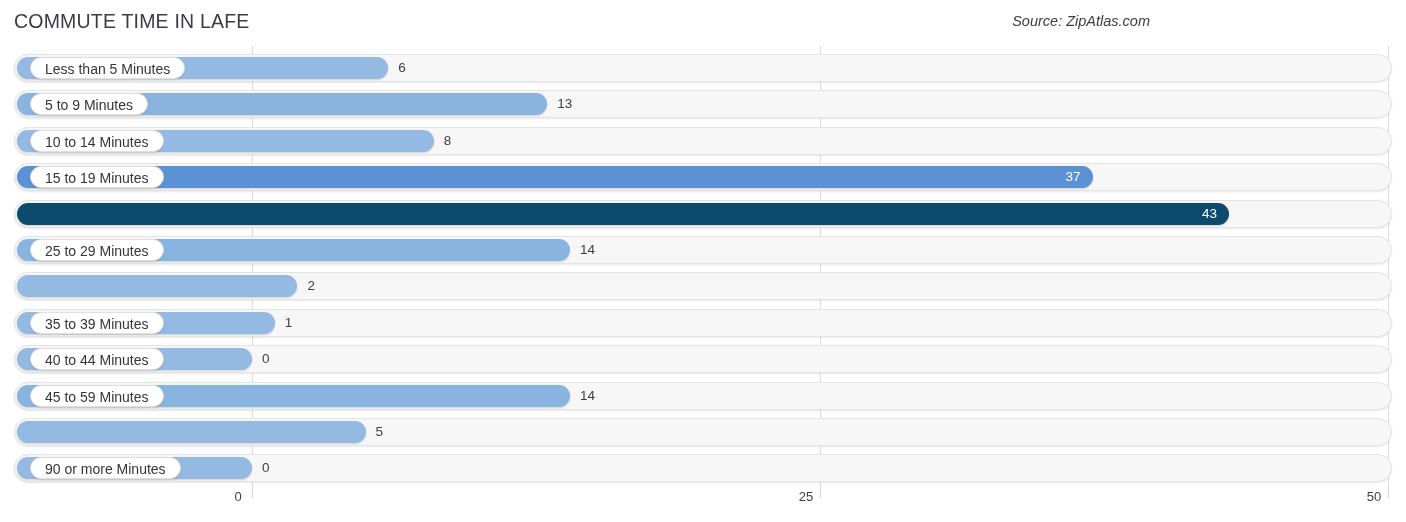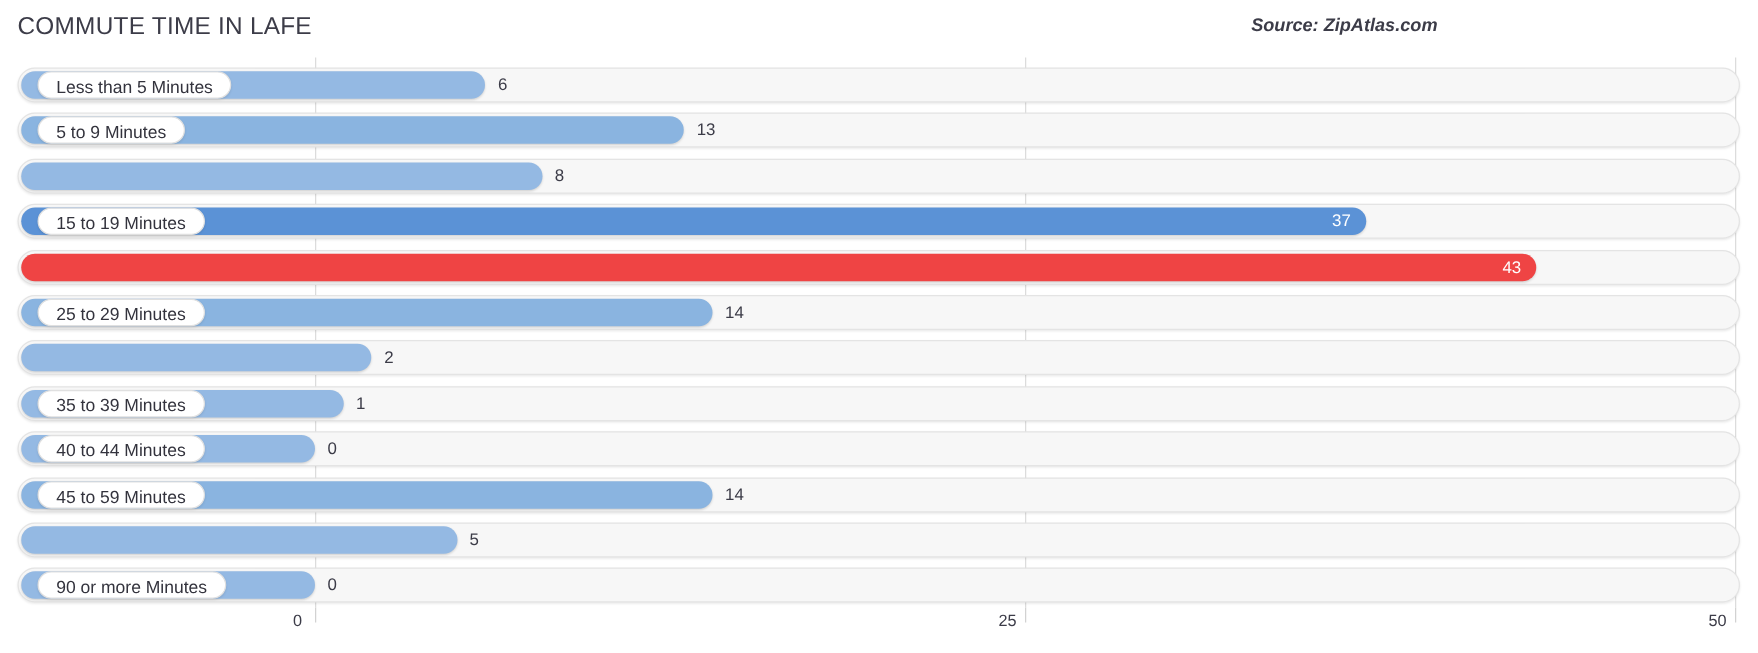--- a/index.html
+++ b/index.html
@@ -32,21 +32,21 @@
     letter-spacing: 0.2px;
     color: #3c3c48;
     white-space: nowrap;
   }
   #source-note {
     position: absolute;
     right: 10px;
     top: 13px;
     font-size: 14.5px;
     font-style: italic;
-    font-weight: bold;
+    font-weight: normal;
     color: #3c3c48;
     white-space: nowrap;
   }
 
   
   #plot {
     position: absolute;
     left: 0;
     top: 46px;
     width: 1406px;
@@ -181,31 +181,32 @@
       <div class="row" style="top: 44.4px;">
         <div class="track"></div>
         <div class="bar" style="width: 530.36px; background: rgb(138, 180, 224);"></div>
         <span class="bar-value-out" style="left: 543.36px;">13</span>
         <div class="cat-pill">5 to 9 Minutes</div>
       </div>
       <div class="row" style="top: 80.8px;">
         <div class="track"></div>
         <div class="bar" style="width: 416.76px; background: rgb(148, 185, 227);"></div>
         <span class="bar-value-out" style="left: 429.76px;">8</span>
+        <div class="cat-pill">10 to 14 Minutes</div>
       </div>
       <div class="row" style="top: 117.2px;">
         <div class="track"></div>
         <div class="bar" style="width: 1075.64px; background: rgb(91, 146, 214);">
           <span class="bar-value-in">37</span>
         </div>
         <div class="cat-pill">15 to 19 Minutes</div>
       </div>
       <div class="row" style="top: 153.6px;">
         <div class="track"></div>
-        <div class="bar" style="width: 1211.96px; background: #ef4444; text-align: right;">
+        <div class="bar" style="width: 1211.96px; background: #0c4a6e; text-align: right;">
           <span class="bar-value-in">43</span>
         </div>
       </div>
       <div class="row" style="top: 190px;">
         <div class="track"></div>
         <div class="bar" style="width: 553.08px; background: rgb(138, 180, 224);"></div>
         <span class="bar-value-out" style="left: 566.08px;">14</span>
         <div class="cat-pill">25 to 29 Minutes</div>
       </div>
       <div class="row" style="top: 226.4px;">

